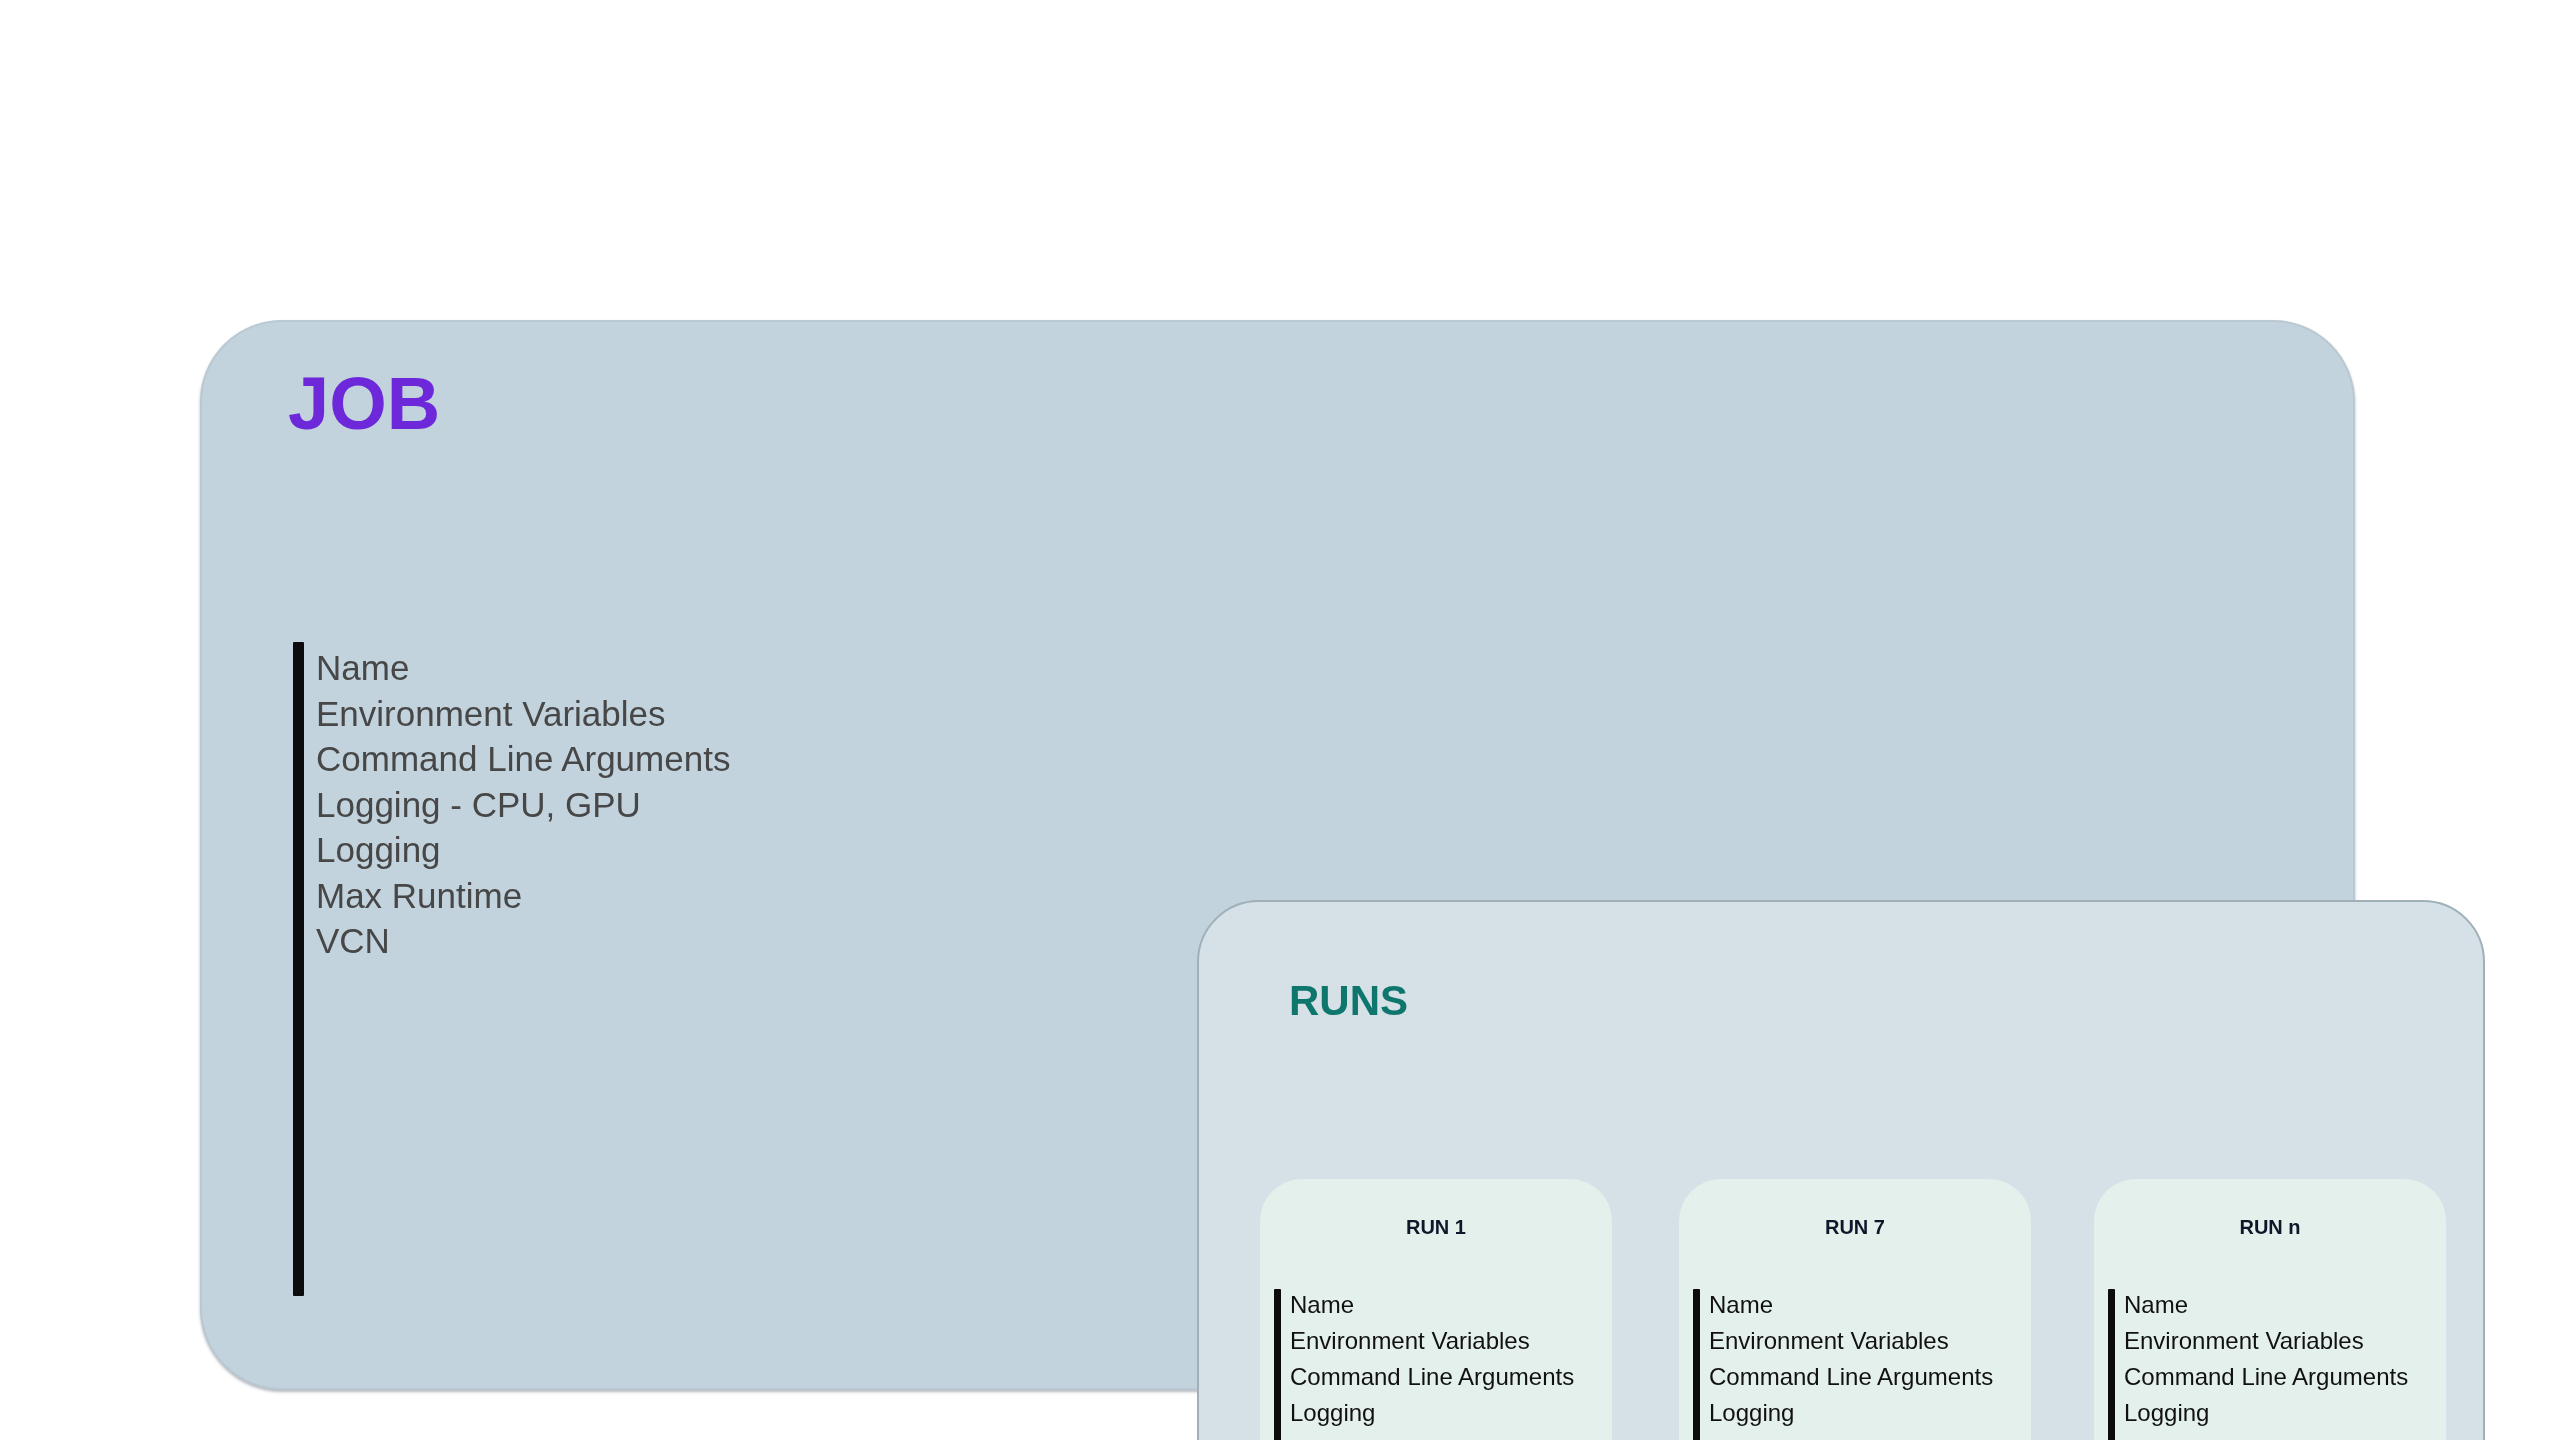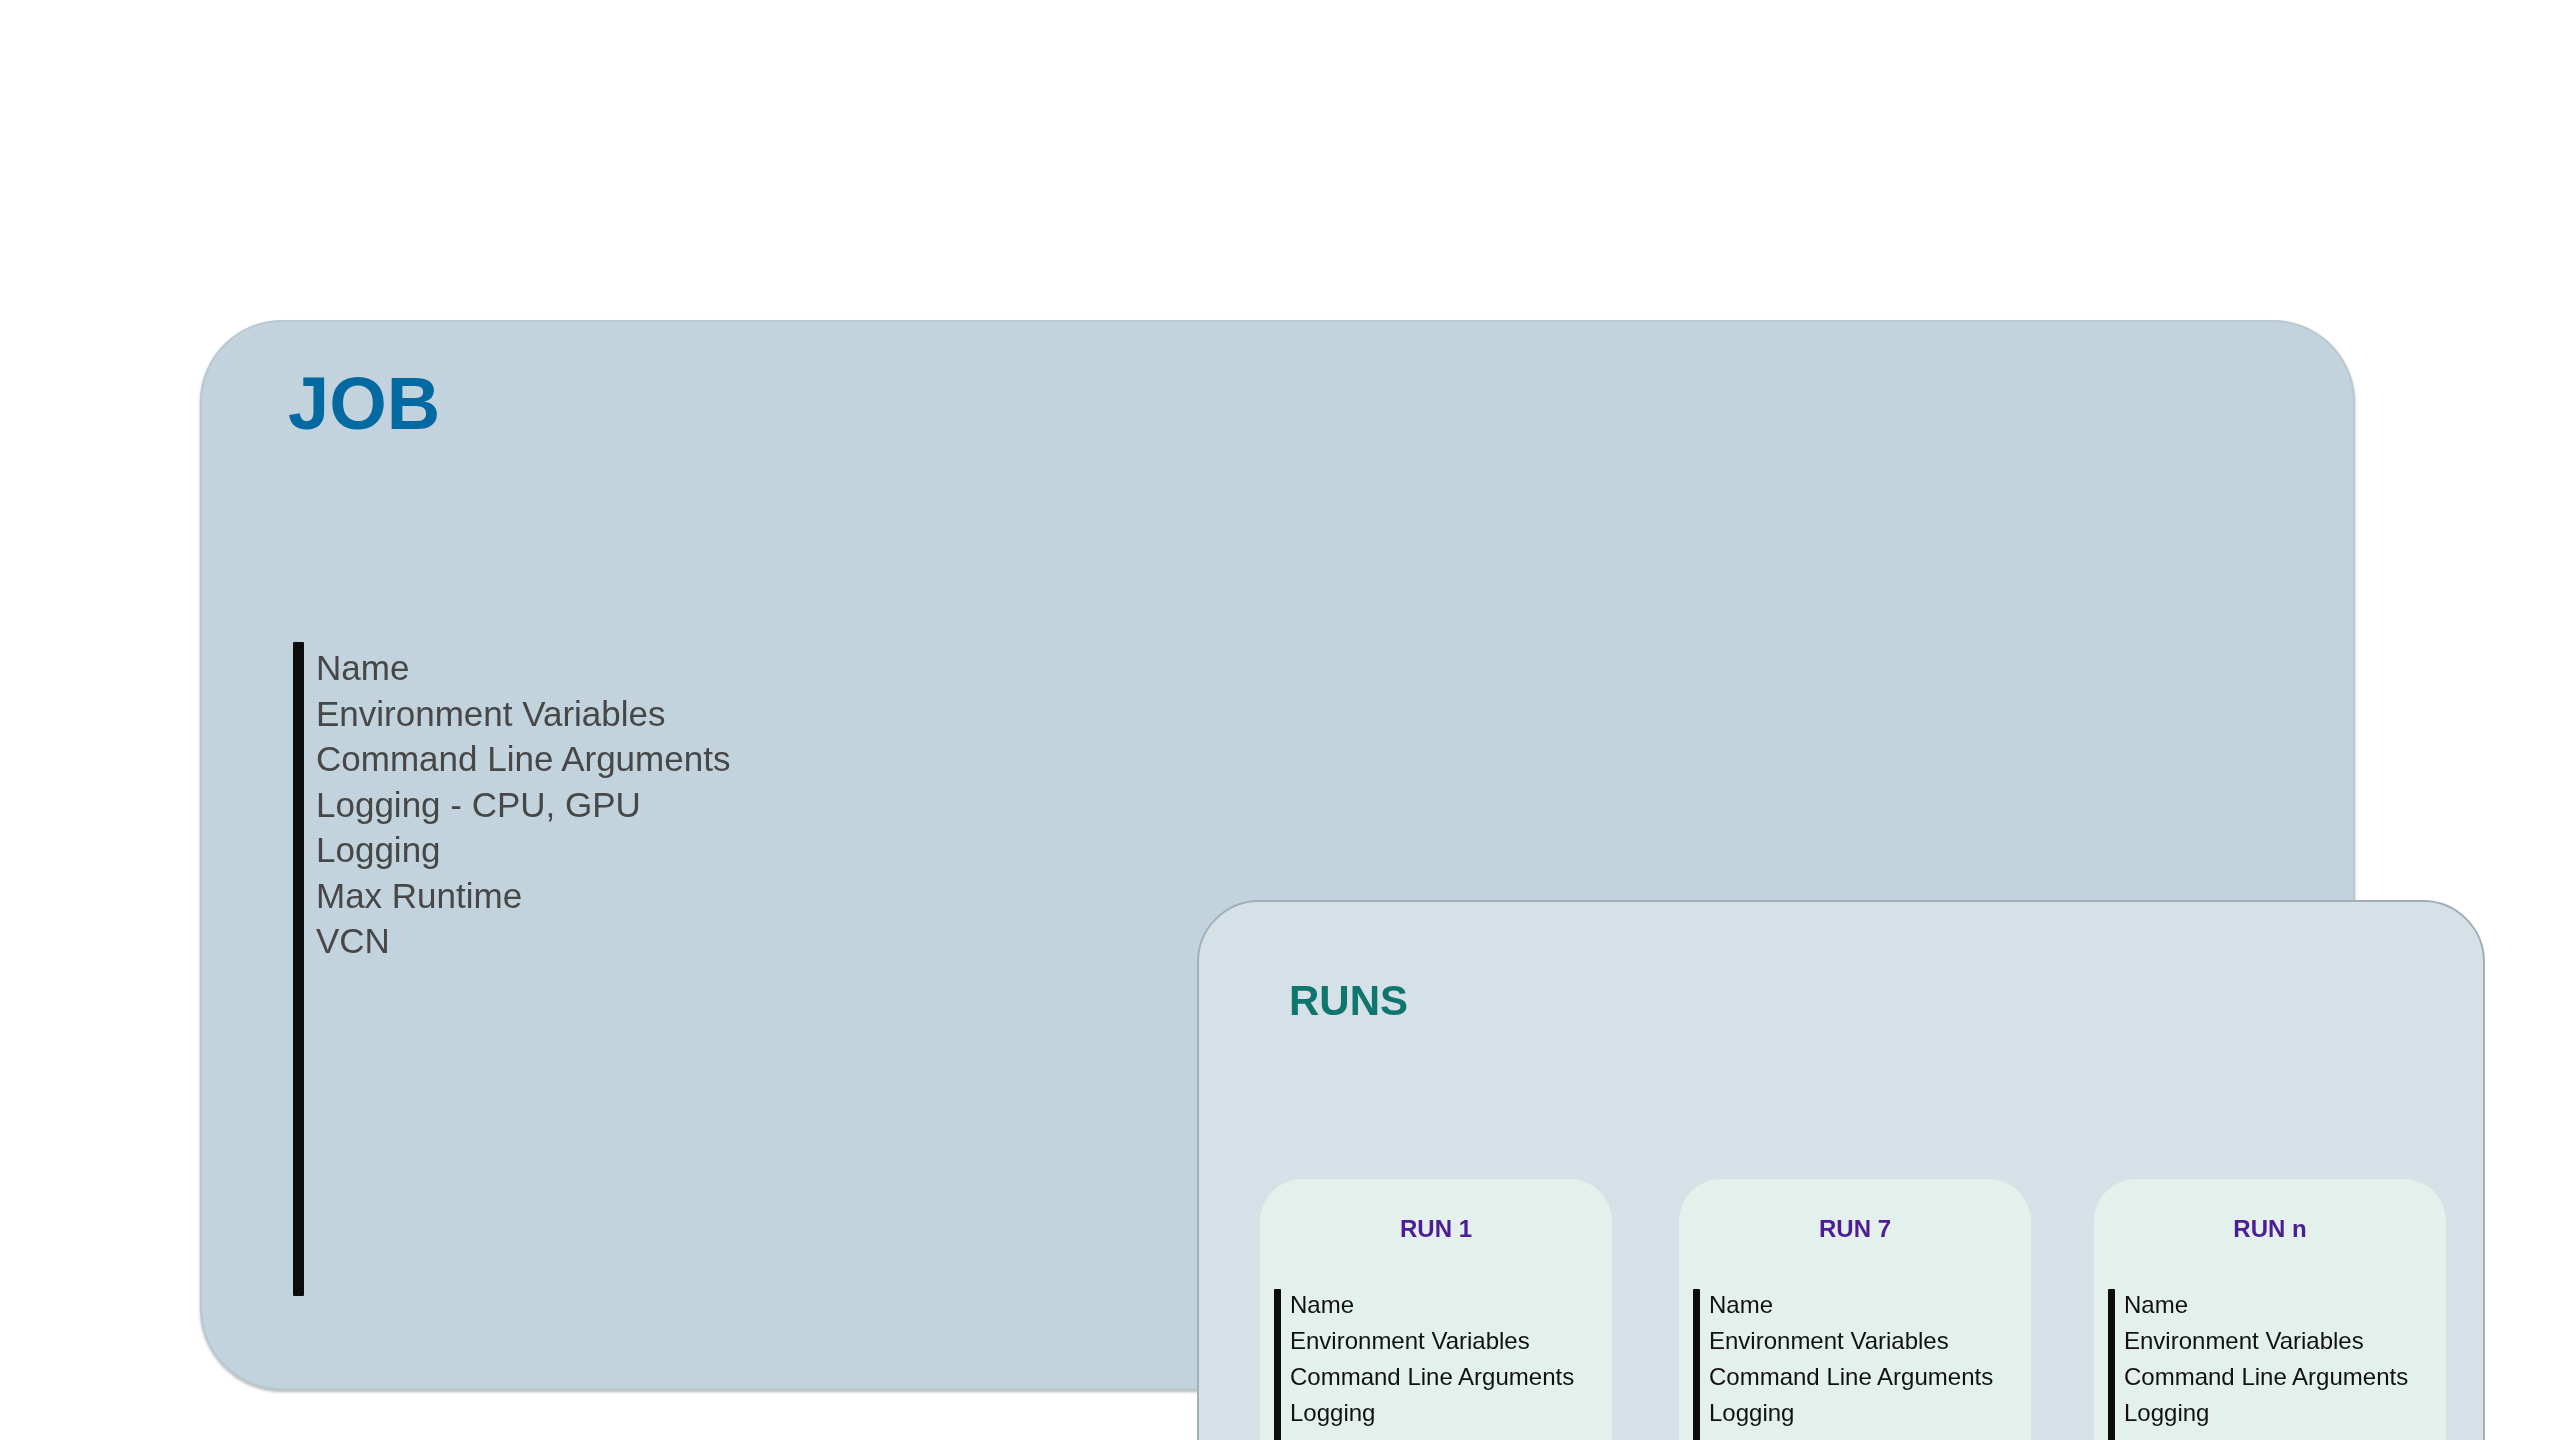--- a/index.html
+++ b/index.html
@@ -28,21 +28,21 @@
     box-sizing: border-box;
     box-shadow: 0 2px 3px rgba(90,100,110,0.45);
   }
 
   #job-title {
     position: absolute;
     left: 86px;
     top: 45px;
     font-size: 74px;
     font-weight: bold;
-    color: #0369a1;
+    color: #6d28d9;
     letter-spacing: 0px;
     line-height: 1;
     white-space: nowrap;
   }
 
   
   #job-attr-list {
     position: absolute;
     left: 91px;
     top: 316px;
@@ -109,23 +109,23 @@
   #run-card-0 { left: 61px; }
   #run-card-1 { left: 480px; }
   #run-card-2 { left: 895px; }
 
   .run-card-title {
     position: absolute;
     left: 0;
     right: 0;
     top: 38px;
     text-align: center;
-    font-size: 24px;
+    font-size: 20px;
     font-weight: bold;
-    color: #4c1d95;
+    color: #0f172a;
     line-height: 1;
   }
 
   .run-attr-list {
     position: absolute;
     left: 14px;
     top: 106px;
     width: 330px;
   }
   .run-attr-list .bar {

